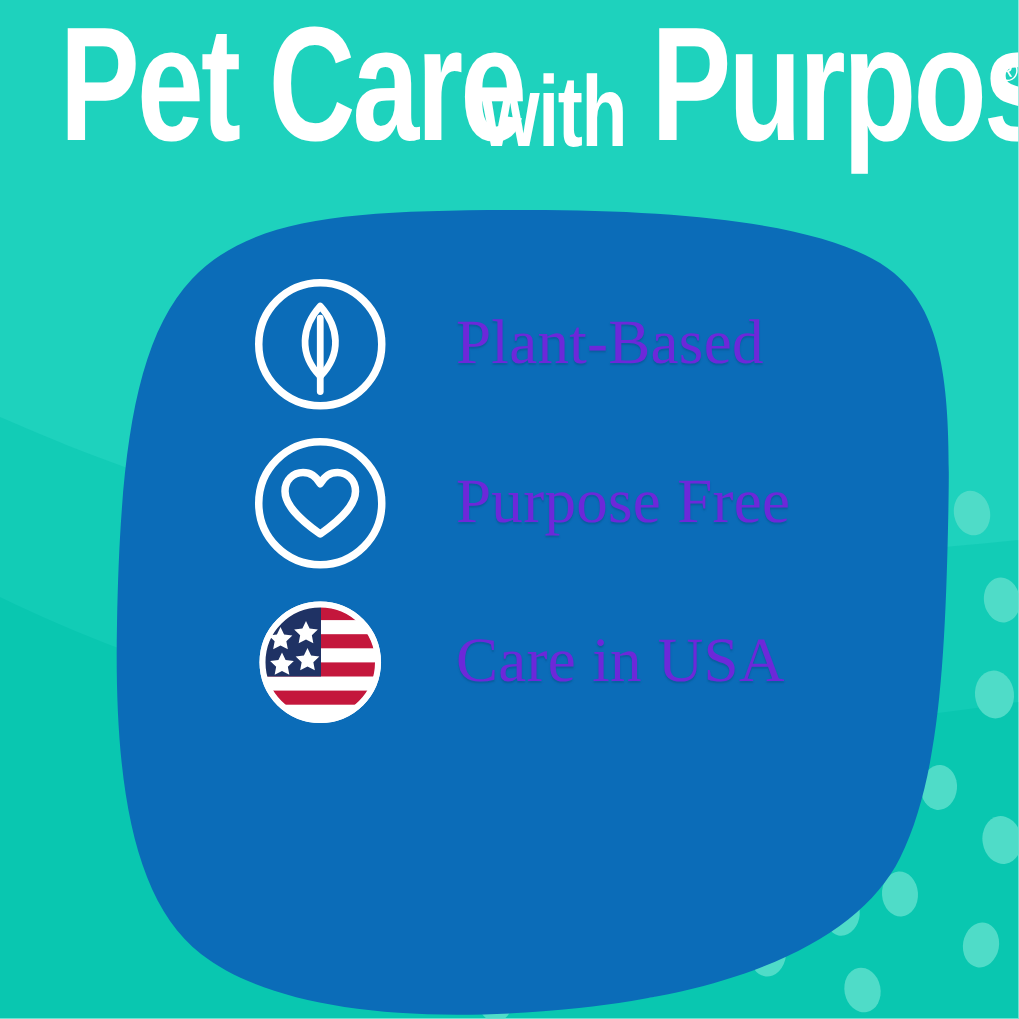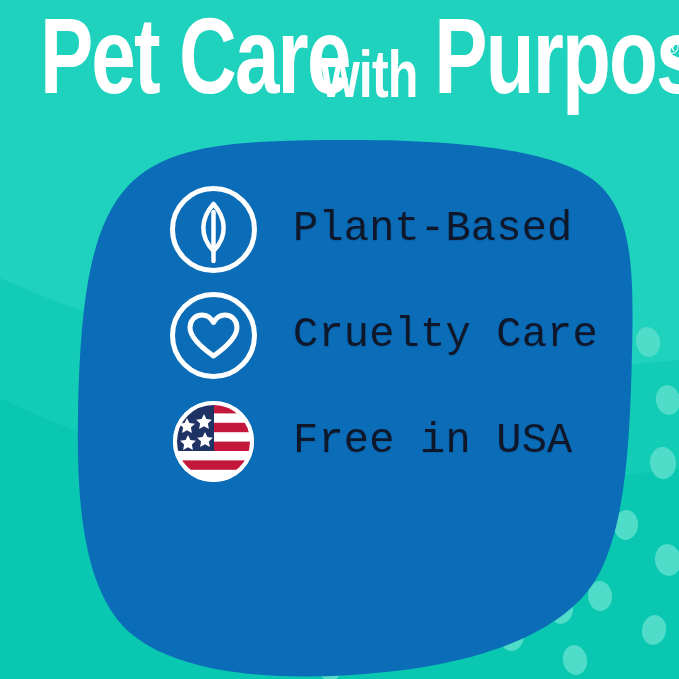--- a/index.html
+++ b/index.html
@@ -50,23 +50,23 @@
     height: 106px;
   }
   .feature-icon {
     width: 95px;
     height: 95px;
     flex: 0 0 95px;
     position: relative;
   }
   .feature-icon svg { display: block; width: 95px; height: 95px; }
   .feature-label {
-    margin-left: 32px;
-    color: #0f172a;
-    font-family: Liberation Mono, monospace;
+    margin-left: 43px;
+    color: #6d28d9;
+    font-family: Liberation Serif, serif;
     font-size: 42px;
     line-height: 1;
     letter-spacing: 0.2px;
     white-space: nowrap;
     text-shadow: 0 1px 1px rgba(8,70,120,0.35);
   }
 </style>
 </head>
 <body>
 
@@ -132,21 +132,21 @@
     </div>
 
     <div class="feature-row">
       <div class="feature-icon">
         <svg viewBox="0 0 95 95">
           <circle cx="47.5" cy="47.5" r="41" fill="none" stroke="#ffffff" stroke-width="5"></circle>
           <path d="M47.5,68 C32,57 24,48 24,39.5 C24,32 29.5,27 36,27 C41,27 45,30 47.5,34.5
                    C50,30 54,27 59,27 C65.5,27 71,32 71,39.5 C71,48 63,57 47.5,68 Z" fill="none" stroke="#ffffff" stroke-width="5" stroke-linejoin="round"></path>
         </svg>
       </div>
-      <div class="feature-label">Cruelty Care</div>
+      <div class="feature-label">Purpose Free</div>
     </div>
 
 
     <div class="feature-row">
       <div class="feature-icon">
         <svg viewBox="0 0 95 95">
           <defs>
             <clipPath id="flagClip">
               <circle cx="47.5" cy="47.5" r="37"></circle>
             </clipPath>
@@ -165,17 +165,17 @@
             <g fill="#ffffff">
               <path d="M21,24 l2.4,5.0 5.5,0.7 -4.0,3.8 1.0,5.4 -4.9,-2.6 -4.9,2.6 1.0,-5.4 -4.0,-3.8 5.5,-0.7 Z"></path>
               <path d="M38,20 l2.4,5.0 5.5,0.7 -4.0,3.8 1.0,5.4 -4.9,-2.6 -4.9,2.6 1.0,-5.4 -4.0,-3.8 5.5,-0.7 Z"></path>
               <path d="M22,41 l2.4,5.0 5.5,0.7 -4.0,3.8 1.0,5.4 -4.9,-2.6 -4.9,2.6 1.0,-5.4 -4.0,-3.8 5.5,-0.7 Z"></path>
               <path d="M39,38 l2.4,5.0 5.5,0.7 -4.0,3.8 1.0,5.4 -4.9,-2.6 -4.9,2.6 1.0,-5.4 -4.0,-3.8 5.5,-0.7 Z"></path>
             </g>
           </g>
           <circle cx="47.5" cy="47.5" r="38.5" fill="none" stroke="#ffffff" stroke-width="4"></circle>
         </svg>
       </div>
-      <div class="feature-label">Free in USA</div>
+      <div class="feature-label">Care in USA</div>
     </div>
 
   </div>
 </div>
 
 </body></html>

